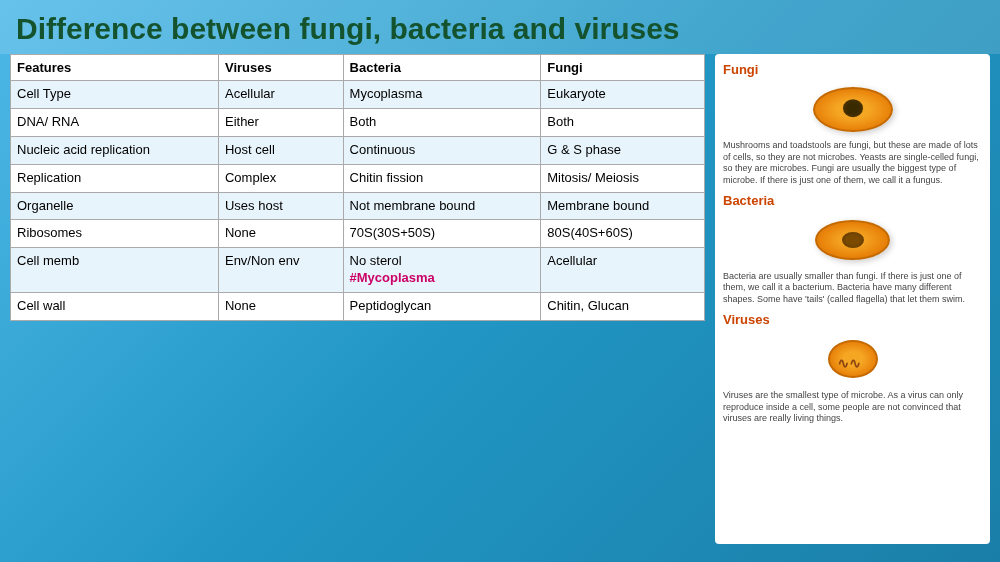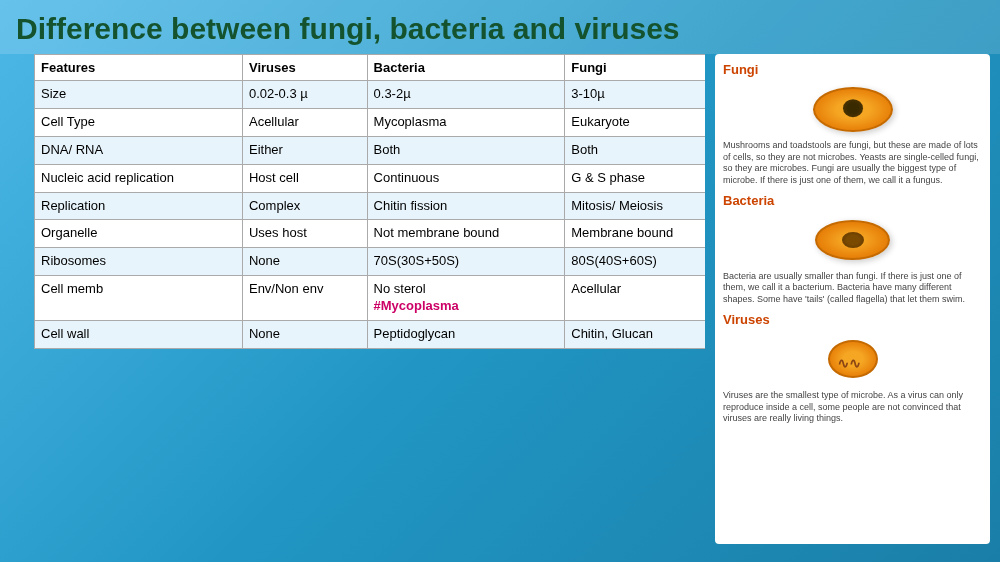--- a/index.html
+++ b/index.html
@@ -31,21 +31,20 @@
     .table-container {
       flex: 0 0 695px;
       overflow: hidden;
     }
 
     table {
       width: 100%;
       border-collapse: collapse;
       background: white;
       font-size: 13px;
-      margin-left: 24px;
     }
 
     table th {
       background: white;
       font-weight: bold;
       padding: 5px 6px;
       border: 1px solid #aaa;
       text-align: left;
     }
 
@@ -174,26 +173,20 @@
     <table>
       <thead>
         <tr>
           <th>Features</th>
           <th>Viruses</th>
           <th>Bacteria</th>
           <th>Fungi</th>
         </tr>
       </thead>
       <tbody id="table-body">
-      <tr>
-            <td>Size</td>
-            <td>0.02-0.3 µ</td>
-            <td>0.3-2µ</td>
-            <td>3-10µ</td>
-          </tr>
           <tr>
             <td>Cell  Type</td>
             <td>Acellular</td>
             <td>Mycoplasma</td>
             <td>Eukaryote</td>
           </tr>
           <tr>
             <td>DNA/ RNA</td>
             <td>Either</td>
             <td>Both</td>

